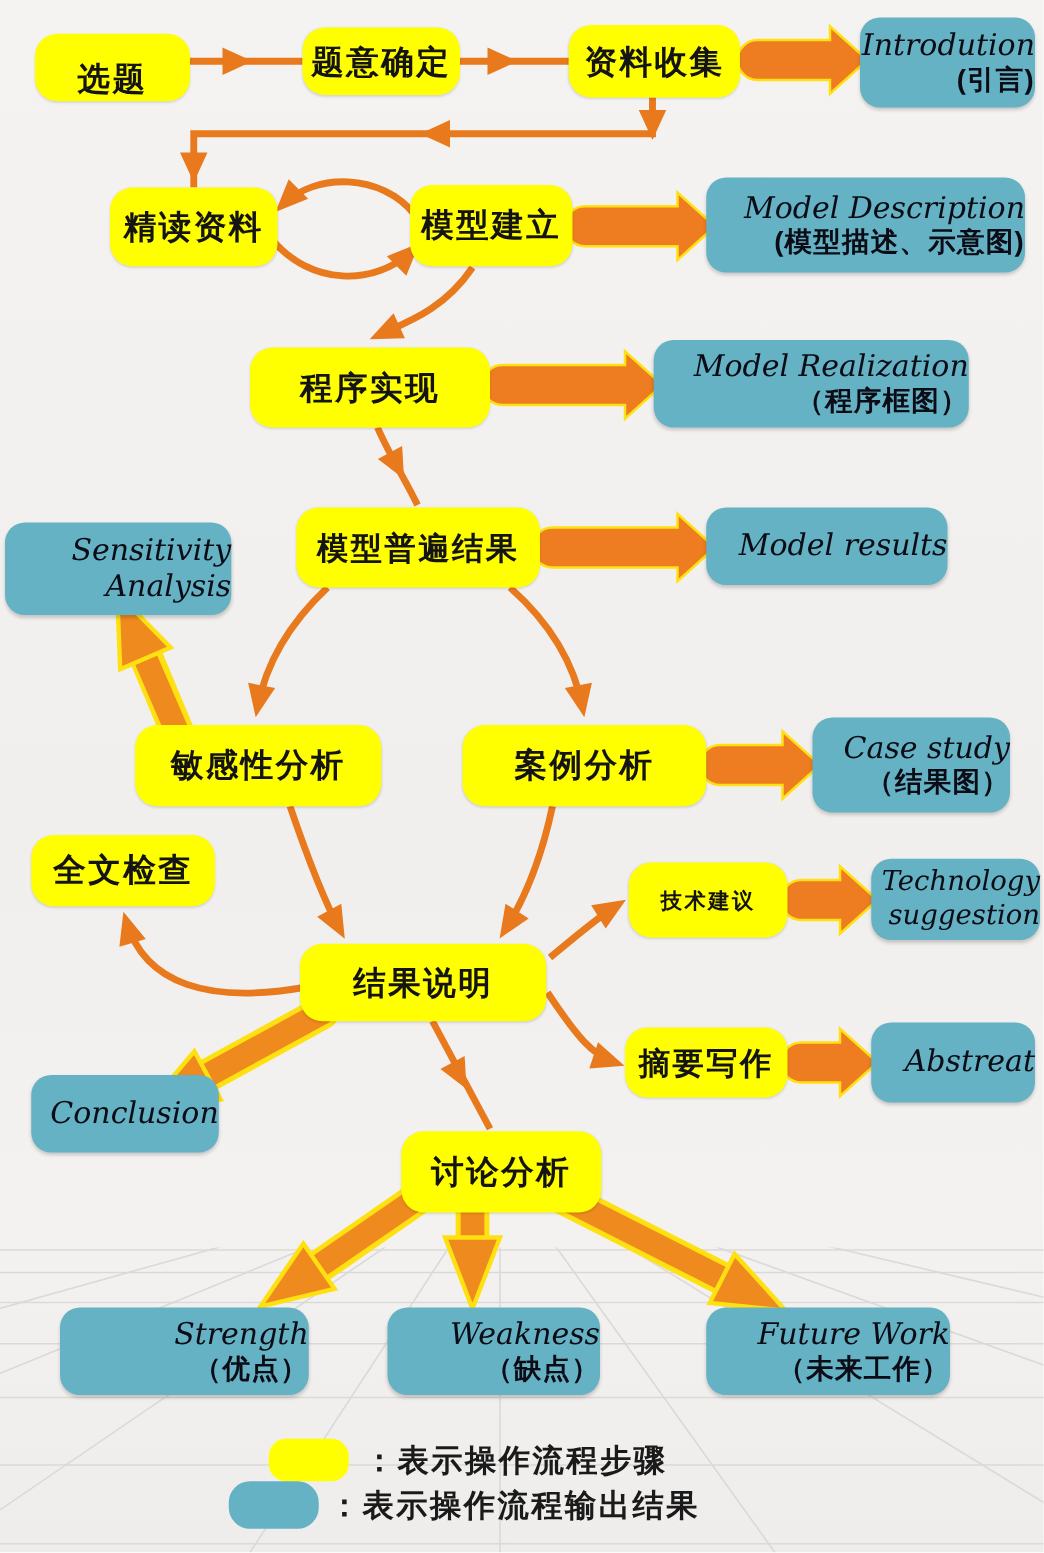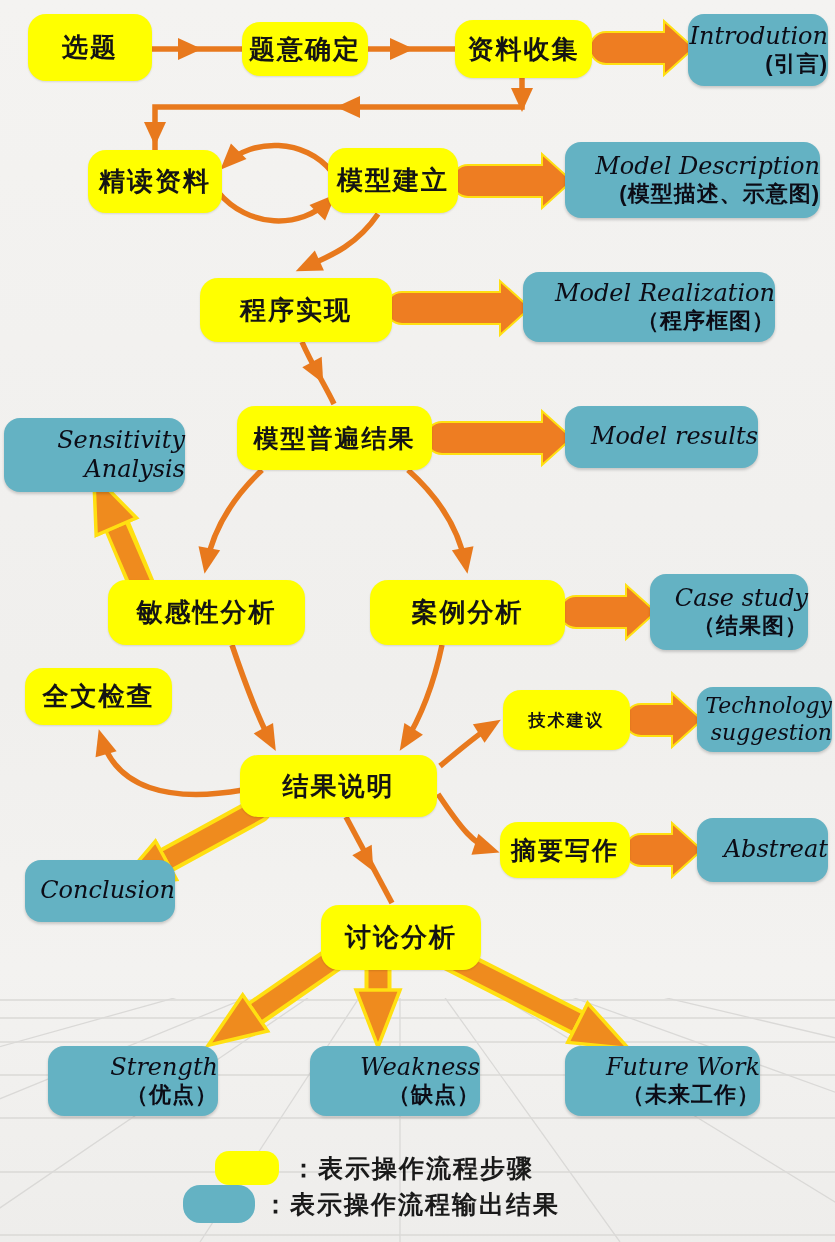--- a/index.html
+++ b/index.html
@@ -111,21 +111,21 @@
       <g stroke="#ef8b1e" stroke-width="19">
         <path d="M142,586 L110,512" marker-end="url(#mThick)"></path>
         <path d="M258,810 L152,868" marker-end="url(#mThick)"></path>
         <path d="M332,960 L242,1022" marker-end="url(#mThick)"></path>
         <path d="M378,962 L378,1006" marker-end="url(#mThick)"></path>
         <path d="M450,958 L592,1030" marker-end="url(#mThick)"></path>
       </g>
     </g>
   </svg>
 
-  <div class="node step" style="left:28px;top:14px;width:124px;height:67px;">
+  <div class="node step" style="left:28px;top:27px;width:124px;height:54px;align-items:flex-end;">
       <span>选题</span>
     </div>
   <div class="node step" style="left:242px;top:22px;width:126px;height:54px;">
       <span>题意确定</span>
     </div>
   <div class="node step" style="left:455px;top:20px;width:137px;height:58px;">
       <span>资料收集</span>
     </div>
   <div class="node step" style="left:88px;top:150px;width:134px;height:63px;">
       <span>精读资料</span>
@@ -187,21 +187,21 @@
   <div class="node output" style="left:697px;top:687px;width:135px;height:65px;">
     <span class="en sm">Technology</span>
     <span class="en sm">suggestion</span>
   </div>
   <div class="node output" style="left:697px;top:818px;width:131px;height:64px;">
     <span class="en">Abstreat</span>
   </div>
   <div class="node output" style="left:25px;top:860px;width:150px;height:62px;">
     <span class="en">Conclusion</span>
   </div>
-  <div class="node output" style="left:48px;top:1046px;width:170px;height:70px;">
+  <div class="node output" style="left:48px;top:1046px;width:170px;height:70px;padding-left:29px;">
     <span class="en">Strength</span>
     <span class="cn">（优点）</span>
   </div>
   <div class="node output" style="left:310px;top:1046px;width:170px;height:70px;">
     <span class="en">Weakness</span>
     <span class="cn">（缺点）</span>
   </div>
   <div class="node output" style="left:565px;top:1046px;width:195px;height:70px;">
     <span class="en">Future Work</span>
     <span class="cn">（未来工作）</span>

